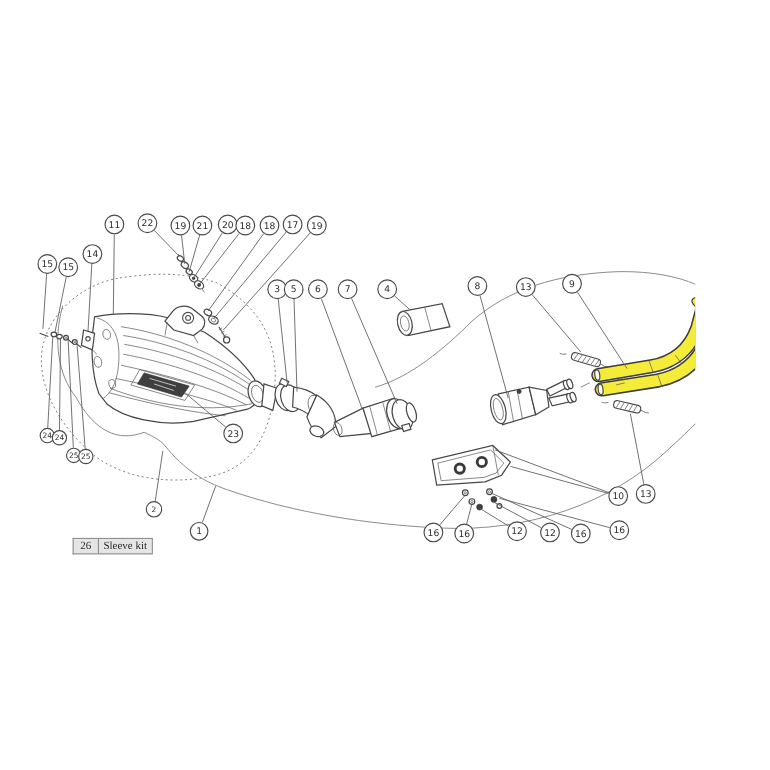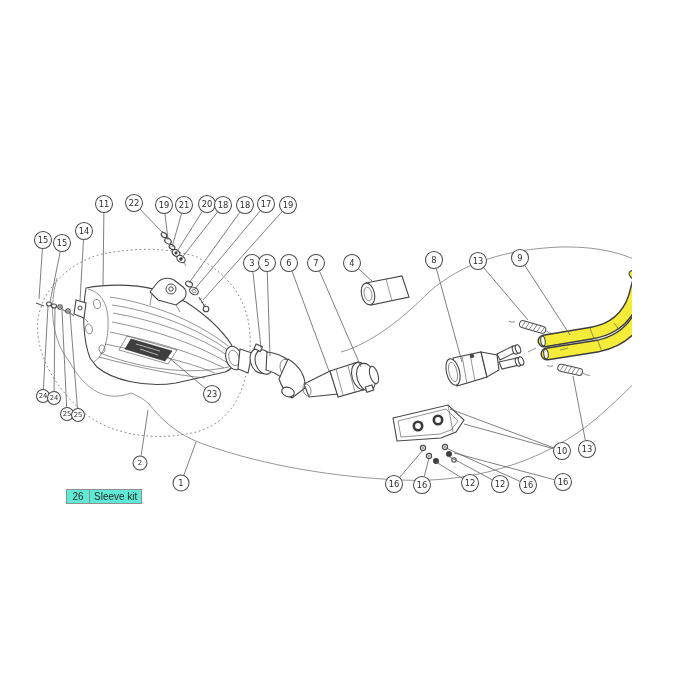--- a/index.html
+++ b/index.html
@@ -1,21 +1,21 @@
 <!DOCTYPE html>
 <html><head>
 <meta charset="utf-8">
 <style>
   html,body{margin:0;padding:0;background:#ffffff;}
   .stage{position:relative;width:632px;height:700px;background:#ffffff;overflow:hidden;
          font-family:"DejaVu Sans",sans-serif;}
   svg{position:absolute;left:0;top:0;}
   .legend{position:absolute;left:66px;top:489px;display:flex;align-items:center;
-          font-family:Liberation Sans, sans-serif;font-size:10px;color:#2b2b2b;
-          background:#5eead4;}
+          font-family:Liberation Serif, serif;font-size:10px;color:#2b2b2b;
+          background:#e5e5e5;}
   .legend .cell{border:1px solid #8f8f8f;padding:0 4px;line-height:13px;white-space:nowrap;}
   .legend .cell.num{text-align:center;min-width:14px;border-right:none;}
   
   .ln{fill:none;stroke:#4a4a4a;stroke-width:1;}
   .part{fill:#ffffff;stroke:#464646;stroke-width:1.1;}
   .thin{fill:none;stroke:#5a5a5a;stroke-width:0.65;}
   .dotted{fill:none;stroke:#7c7c7c;stroke-width:0.9;stroke-dasharray:1.8 2.6;}
   .outline{fill:none;stroke:#8a8a8a;stroke-width:0.9;}
   .leader{stroke:#5f5f5f;stroke-width:0.8;fill:none;}
   .co{fill:#ffffff;stroke:#4a4a4a;stroke-width:1.05;}

